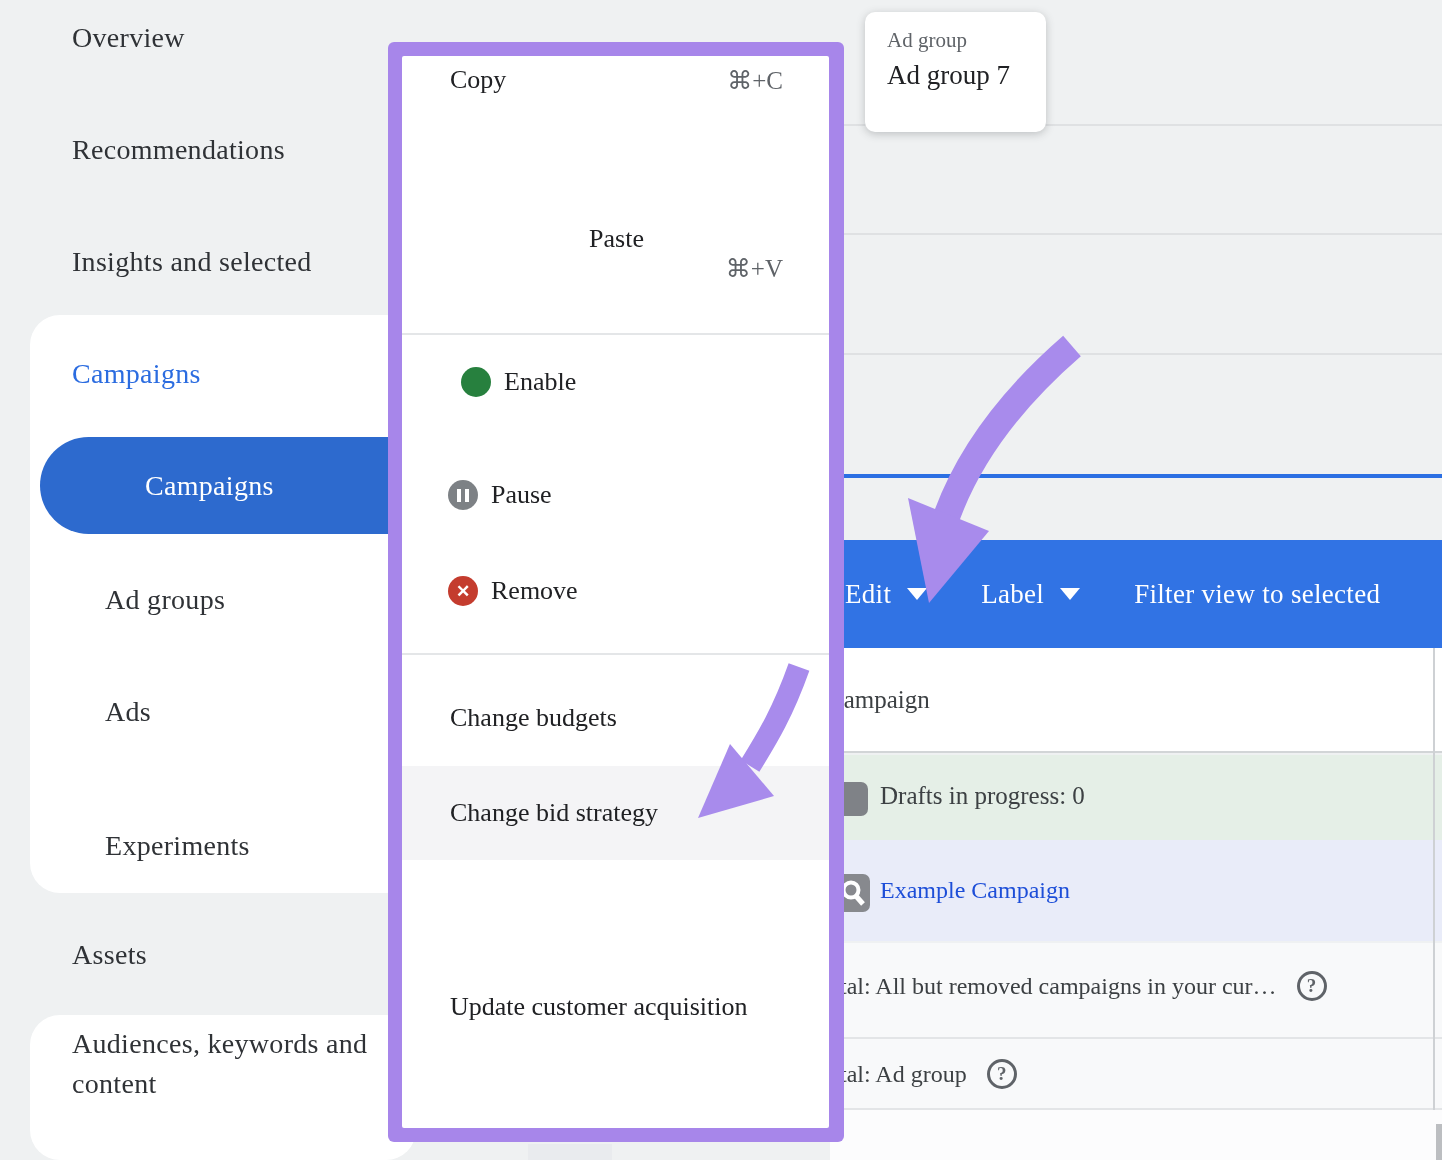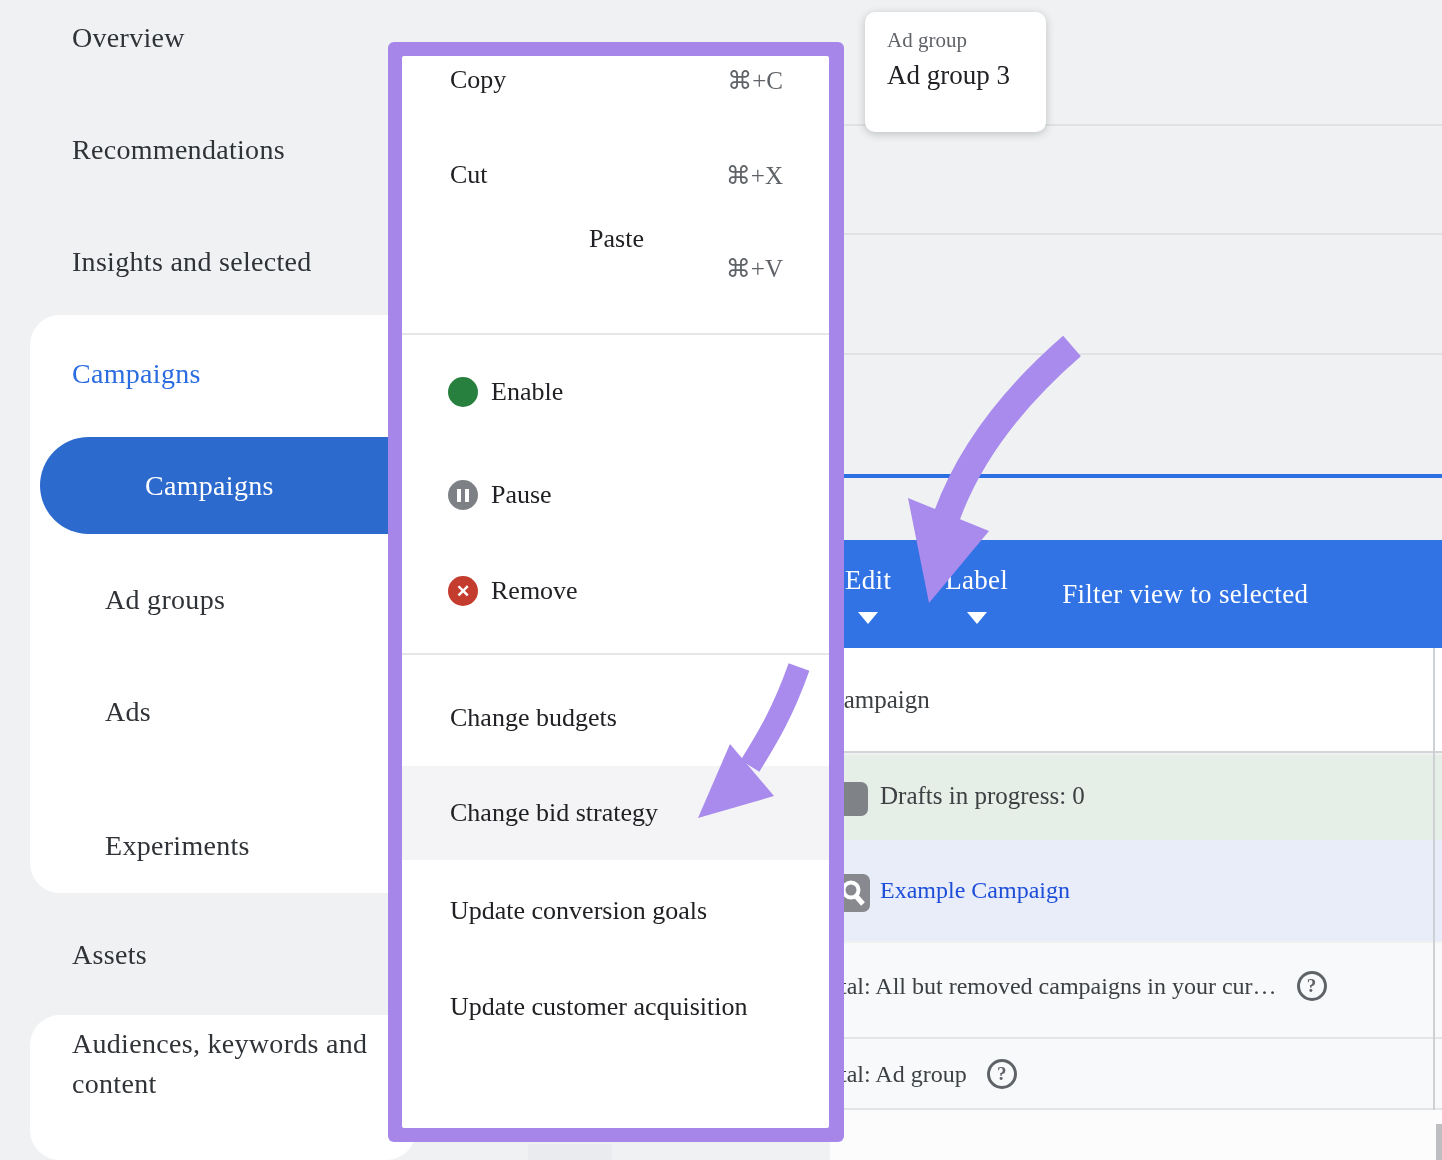--- a/index.html
+++ b/index.html
@@ -16,21 +16,21 @@
         background:#2d6ace;display:flex;align-items:center;padding-left:105px;box-sizing:border-box;
         color:#ffffff;font-size:28px;font-weight:500;letter-spacing:.3px;cursor:pointer;}
   .aud{width:348px;white-space:normal;}
 
   
   .hline{position:absolute;left:830px;width:612px;height:2px;background:#dfe1e3;}
   .blueline{position:absolute;left:830px;top:474px;width:612px;height:4px;background:#2b6fe3;}
   .toolbar{position:absolute;left:830px;top:540px;width:612px;height:108px;background:#3173e4;
            display:flex;align-items:center;gap:54px;padding-left:15px;box-sizing:border-box;}
   .tb-item{display:flex;align-items:center;gap:16px;color:#ffffff;font-size:27px;font-weight:500;
-           letter-spacing:.3px;white-space:nowrap;cursor:pointer;flex-direction:column;}
+           letter-spacing:.3px;white-space:nowrap;cursor:pointer;}
   .caret{width:0;height:0;border-left:10px solid transparent;border-right:10px solid transparent;
          border-top:12px solid #ffffff;}
   .row{position:absolute;left:830px;width:612px;box-sizing:border-box;}
   .row-text{font-size:25px;color:#3c4043;white-space:nowrap;}
   .link-text{font-size:24px;color:#1d4ed8;white-space:nowrap;cursor:pointer;}
   .cell-icon{position:absolute;border-radius:7px;background:#7f8287;}
   .help{width:30px;height:30px;border:3px solid #5f6368;border-radius:50%;display:flex;
         align-items:center;justify-content:center;font-size:19px;font-weight:700;color:#5f6368;
         box-sizing:border-box;flex:0 0 auto;cursor:pointer;}
   .vline{position:absolute;left:1433px;top:648px;width:2px;height:462px;background:#ced1d4;}
@@ -137,42 +137,38 @@
     <span class="help">?</span>
   </div>
 
   <div class="row" style="top:1110px;height:50px;background:#fcfcfd;"></div>
   <div class="vline"></div>
   <div class="scroll-thumb"></div>
   <div class="scroll-notch"></div>
 
   <div class="tooltip">
     <div class="tt-label">Ad group</div>
-    <div class="tt-value">Ad group 3</div>
+    <div class="tt-value">Ad group 7</div>
   </div>
 
   <div class="menu-outer">
     <div class="menu-inner">
 
       <div class="m-row" style="top:-23px;">
         <span>Copy</span>
         <span class="sc">⌘+C</span>
       </div>
-      <div class="m-row" style="top:72px;">
-        <span>Cut</span>
-        <span class="sc">⌘+X</span>
-      </div>
       <div class="m-row" style="top:168px;flex-direction:column;">
         <span>Paste</span>
         <span class="sc">⌘+V</span>
       </div>
 
       <div class="m-div" style="top:277px;"></div>
 
-      <div class="m-row" style="top:289px;padding-left:46px;align-items:center;">
+      <div class="m-row" style="top:279px;padding-left:59px;align-items:center;">
         <span class="dot dot-enable"></span>
         <span>Enable</span>
       </div>
       <div class="m-row" style="top:392px;padding-left:46px;">
         <span class="dot dot-pause">
             <i></i>
             <i></i>
           </span>
         <span>Pause</span>
       </div>
@@ -182,23 +178,20 @@
       </div>
 
       <div class="m-div" style="top:597px;"></div>
 
       <div class="m-row" style="top:615px;">
         <span>Change budgets</span>
       </div>
       <div class="m-row m-hl" style="top:710px;">
         <span>Change bid strategy</span>
       </div>
-      <div class="m-row" style="top:808px;">
-        <span>Update conversion goals</span>
-      </div>
       <div class="m-row" style="top:904px;">
         <span>Update customer acquisition</span>
       </div>
 
     </div>
   </div>
 
   <svg class="arrows" width="1442" height="1160" viewBox="0 0 1442 1160">
 
     <g>

